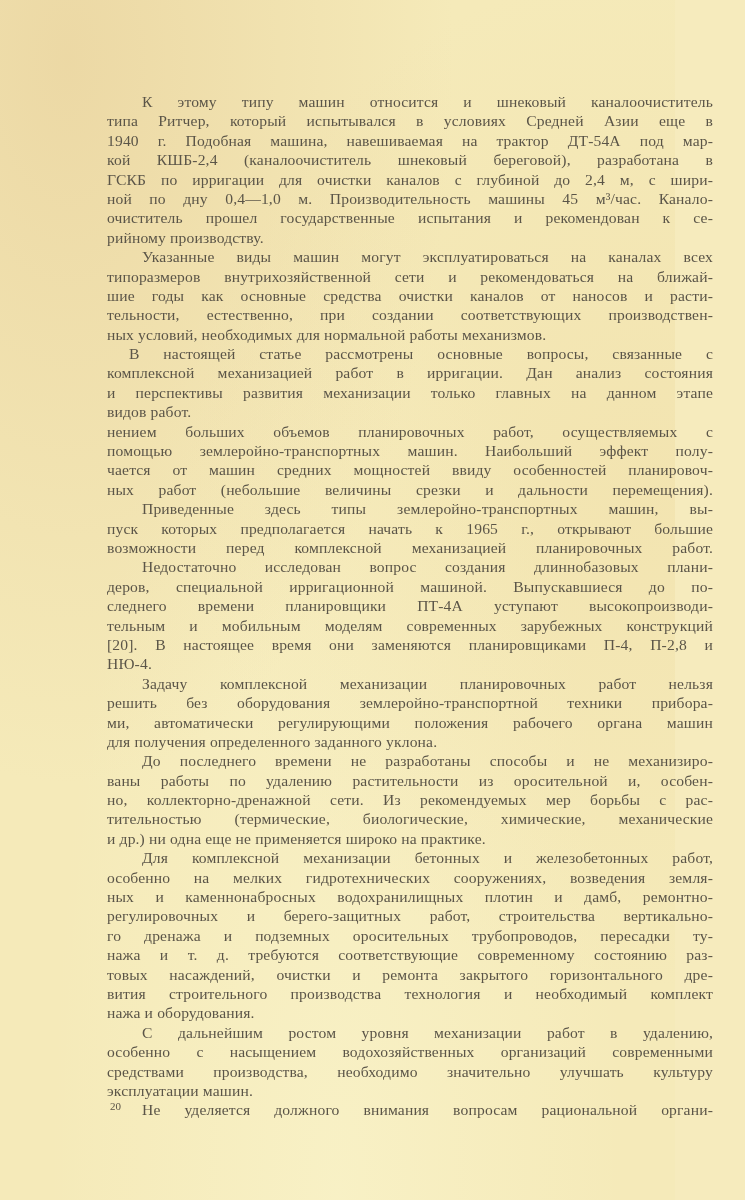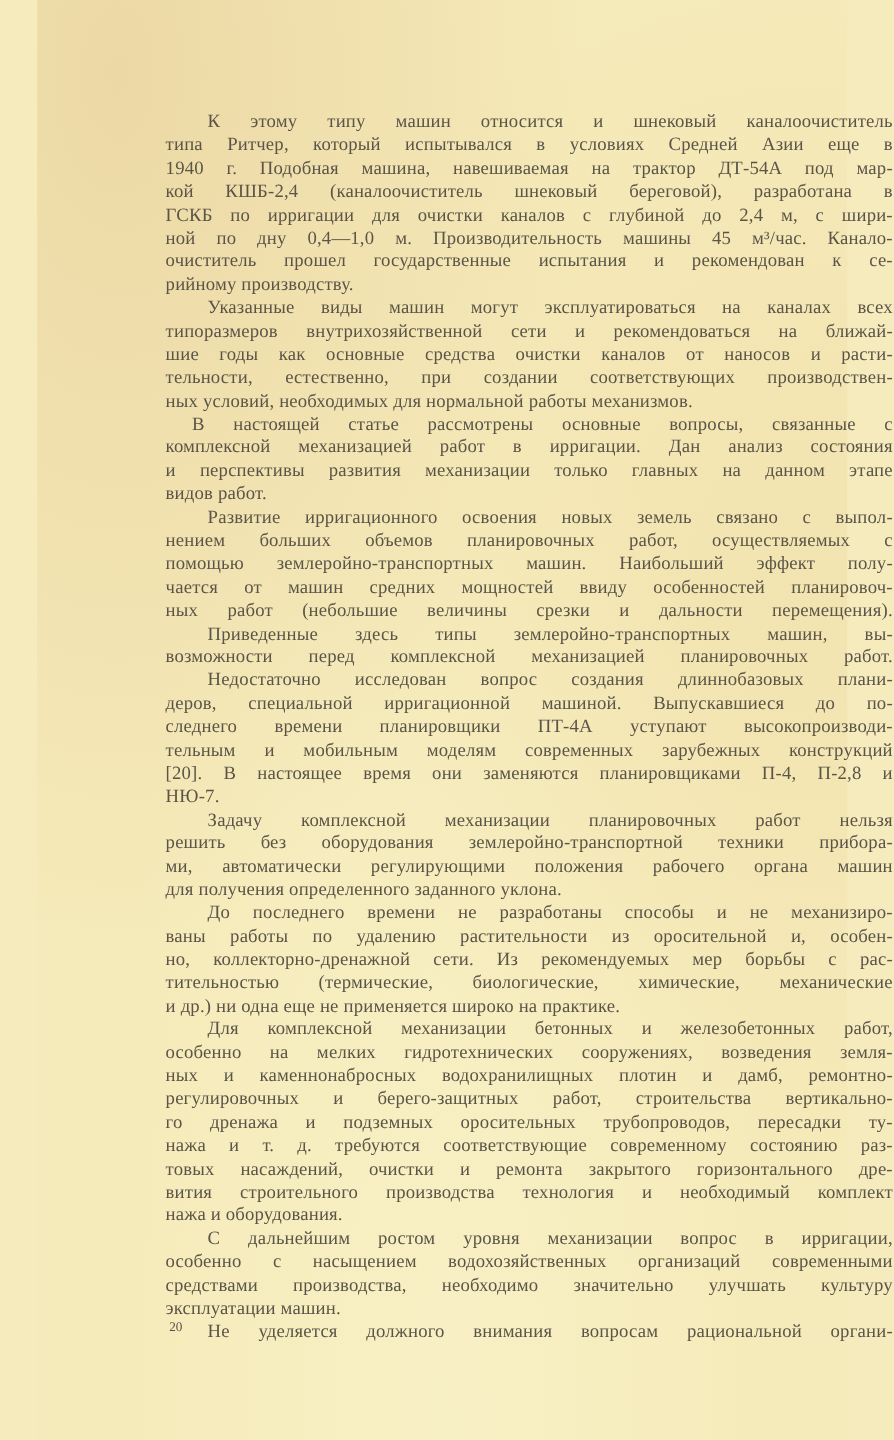--- a/index.html
+++ b/index.html
@@ -17,21 +17,20 @@
   .page {
     position: absolute;
     left: 0; top: 0;
     width: 675px;
     height: 1200px;
     background:
       radial-gradient(ellipse at 10% 5%, rgba(225,195,140,0.45) 0%, rgba(225,195,140,0) 45%),
       radial-gradient(ellipse at 95% 40%, rgba(235,210,150,0.25) 0%, rgba(235,210,150,0) 50%),
       radial-gradient(ellipse at 50% 100%, rgba(250,245,205,0.6) 0%, rgba(250,245,205,0) 60%),
       #f5eab9;
-    margin-left: 31px;
   }
   .text-block {
     position: absolute;
     left: 107px;
     top: 92px;
     width: 606px;
     color: #5b5548;
     font-size: 15.6px;
     letter-spacing: 0.15px;
   }
@@ -84,39 +83,39 @@
     </div>
 
     <div>
       <span class="line indent" style="padding-left:22px">В настоящей статье рассмотрены основные вопросы, связанные с</span>
       <span class="line">комплексной механизацией работ в ирригации. Дан анализ состояния</span>
       <span class="line">и перспективы развития механизации только главных на данном этапе</span>
       <span class="line last">видов работ.</span>
     </div>
 
     <div>
-      <span class="line indent">Развитие ирригационного освоения новых земель связано с выпол-</span>
       <span class="line">нением больших объемов планировочных работ, осуществляемых с</span>
       <span class="line">помощью землеройно-транспортных машин. Наибольший эффект полу-</span>
       <span class="line">чается от машин средних мощностей ввиду особенностей планировоч-</span>
       <span class="line">ных работ (небольшие величины срезки и дальности перемещения).</span>
     </div>
 
     <div>
       <span class="line indent">Приведенные здесь типы землеройно-транспортных машин, вы-</span>
+      <span class="line">пуск которых предполагается начать к 1965 г., открывают большие</span>
       <span class="line">возможности перед комплексной механизацией планировочных работ.</span>
     </div>
 
     <div>
       <span class="line indent">Недостаточно исследован вопрос создания длиннобазовых плани-</span>
       <span class="line">деров, специальной ирригационной машиной. Выпускавшиеся до по-</span>
       <span class="line">следнего времени планировщики ПТ-4А уступают высокопроизводи-</span>
       <span class="line">тельным и мобильным моделям современных зарубежных конструкций</span>
       <span class="line">[20]. В настоящее время они заменяются планировщиками П-4, П-2,8 и</span>
-      <span class="line last">НЮ-7.</span>
+      <span class="line last">НЮ-4.</span>
     </div>
 
     <div>
       <span class="line indent">Задачу комплексной механизации планировочных работ нельзя</span>
       <span class="line">решить без оборудования землеройно-транспортной техники прибора-</span>
       <span class="line">ми, автоматически регулирующими положения рабочего органа машин</span>
       <span class="line last">для получения определенного заданного уклона.</span>
     </div>
 
     <div>
@@ -133,21 +132,21 @@
       <span class="line">ных и каменнонабросных водохранилищных плотин и дамб, ремонтно-</span>
       <span class="line">регулировочных и берего-защитных работ, строительства вертикально-</span>
       <span class="line">го дренажа и подземных оросительных трубопроводов, пересадки ту-</span>
       <span class="line">нажа и т. д. требуются соответствующие современному состоянию раз-</span>
       <span class="line">товых насаждений, очистки и ремонта закрытого горизонтального дре-</span>
       <span class="line">вития строительного производства технология и необходимый комплект</span>
       <span class="line last">нажа и оборудования.</span>
     </div>
 
     <div>
-      <span class="line indent">С дальнейшим ростом уровня механизации вопрос в ирригации,</span>
+      <span class="line indent">С дальнейшим ростом уровня механизации работ в удалению,</span>
       <span class="line">особенно с насыщением водохозяйственных организаций современными</span>
       <span class="line">средствами производства, необходимо значительно улучшать культуру</span>
       <span class="line last">эксплуатации машин.</span>
     </div>
 
     <div>
       <span class="line indent">Не уделяется должного внимания вопросам рациональной органи-</span>
     </div>
 
   </div>

